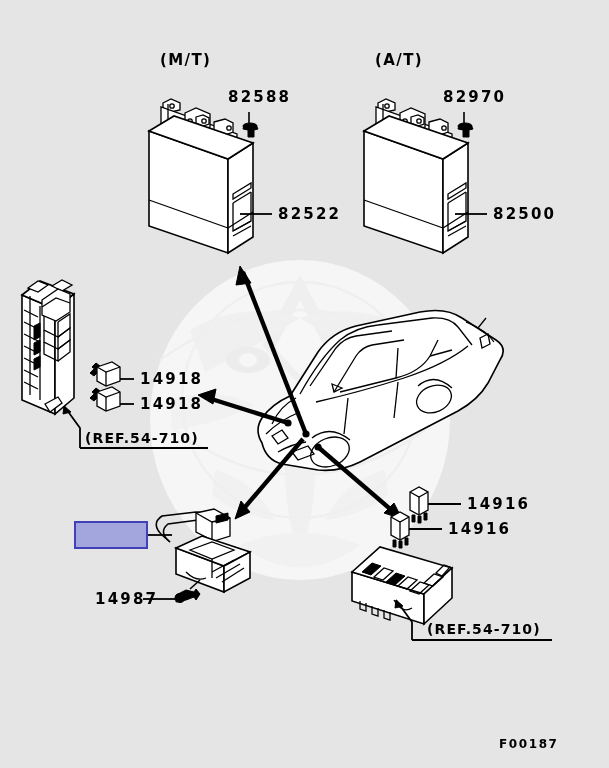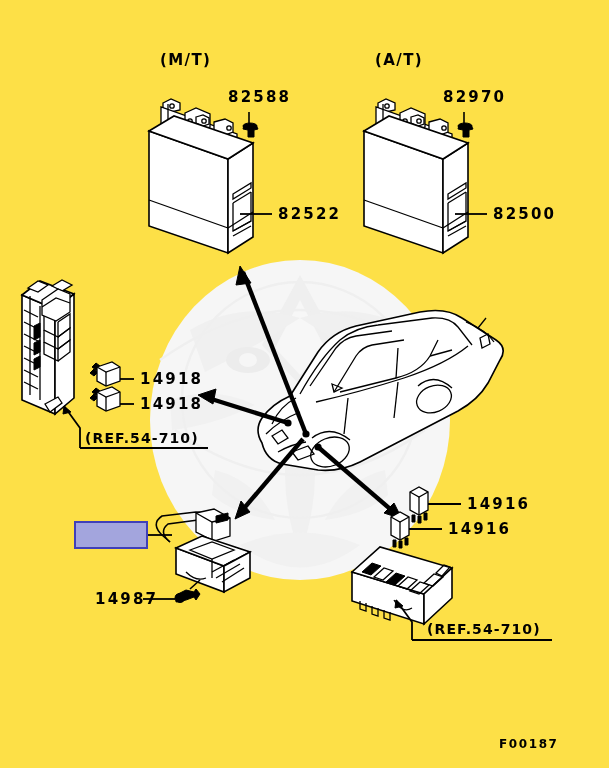--- a/index.html
+++ b/index.html
@@ -8,21 +8,21 @@
     padding: 0;
     background: #ffffff;
   }
   body {
     font-family: "DejaVu Sans", sans-serif;
   }
   #page {
     position: relative;
     width: 609px;
     height: 768px;
-    background: #fde047;
+    background: #e5e5e5;
     overflow: hidden;
   }
   #diagram-svg {
     position: absolute;
     left: 0;
     top: 0;
     width: 609px;
     height: 768px;
   }
   .lbl {

